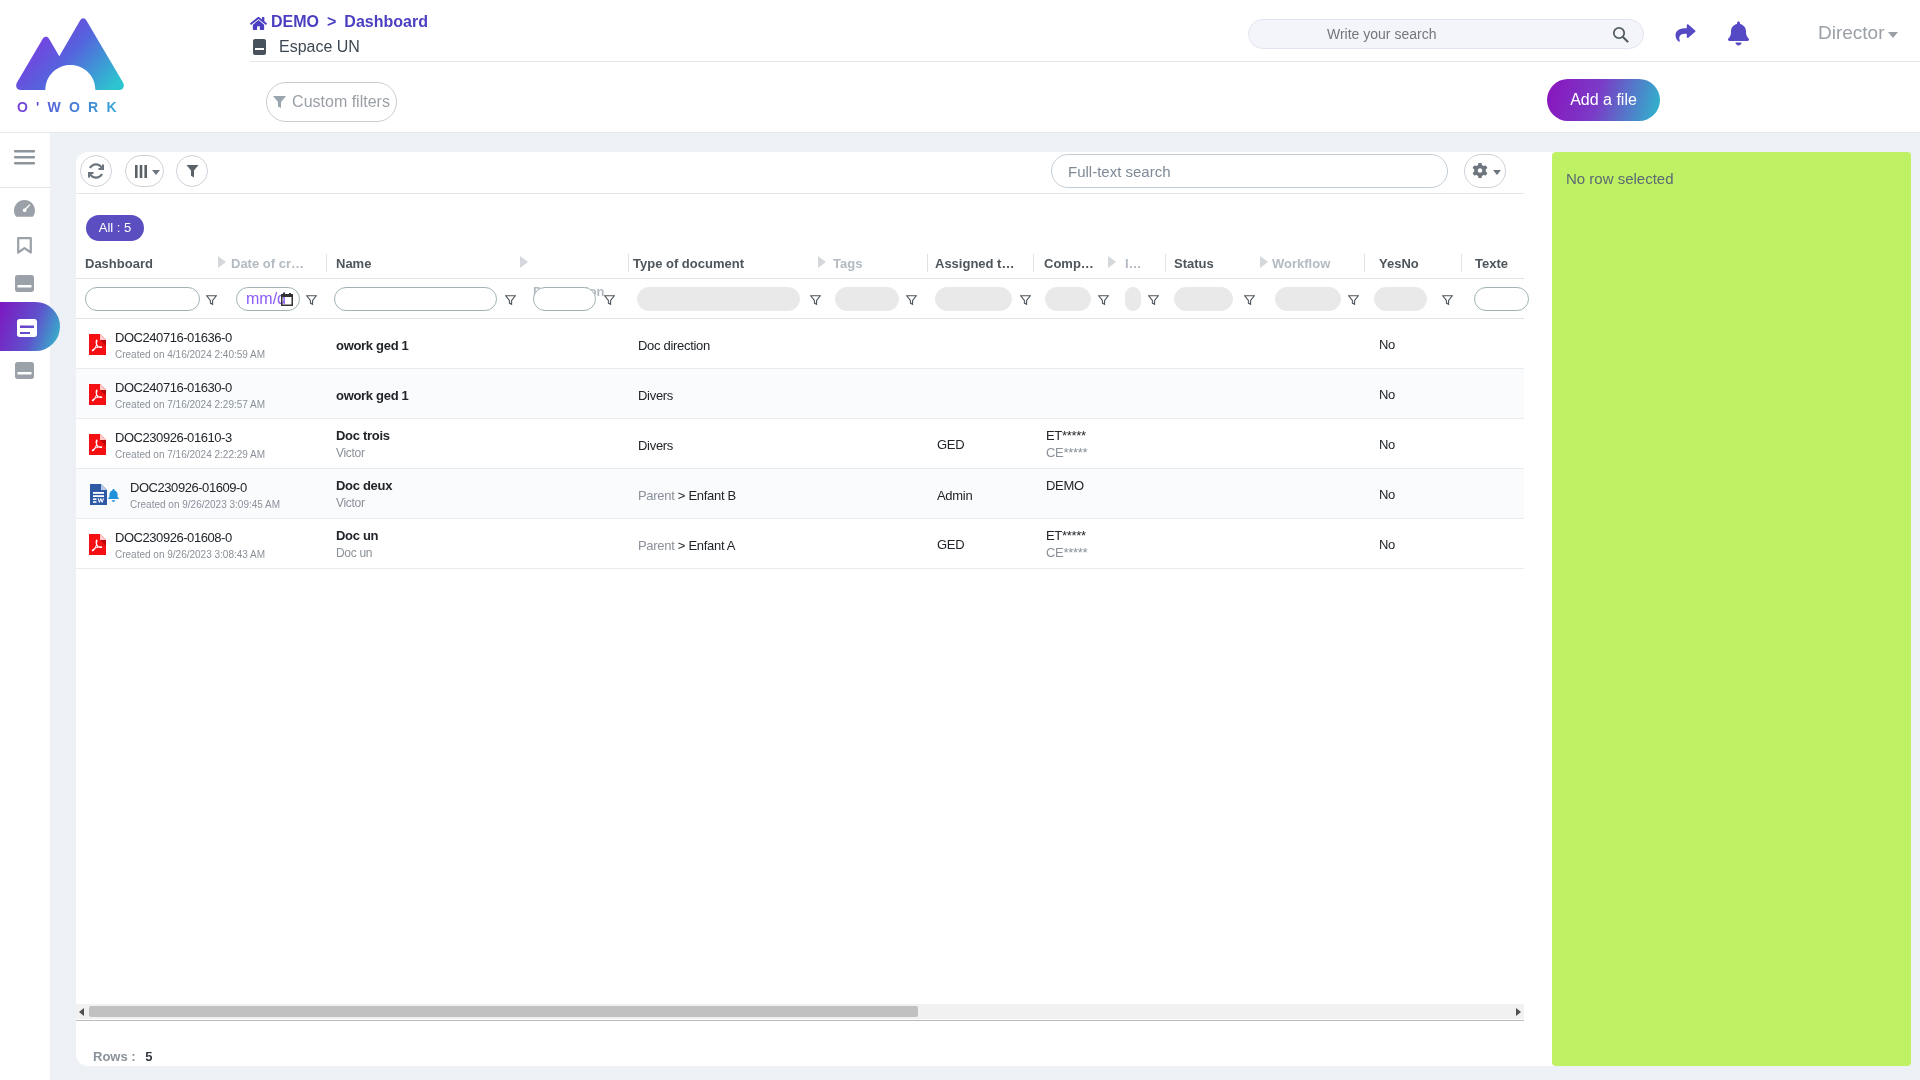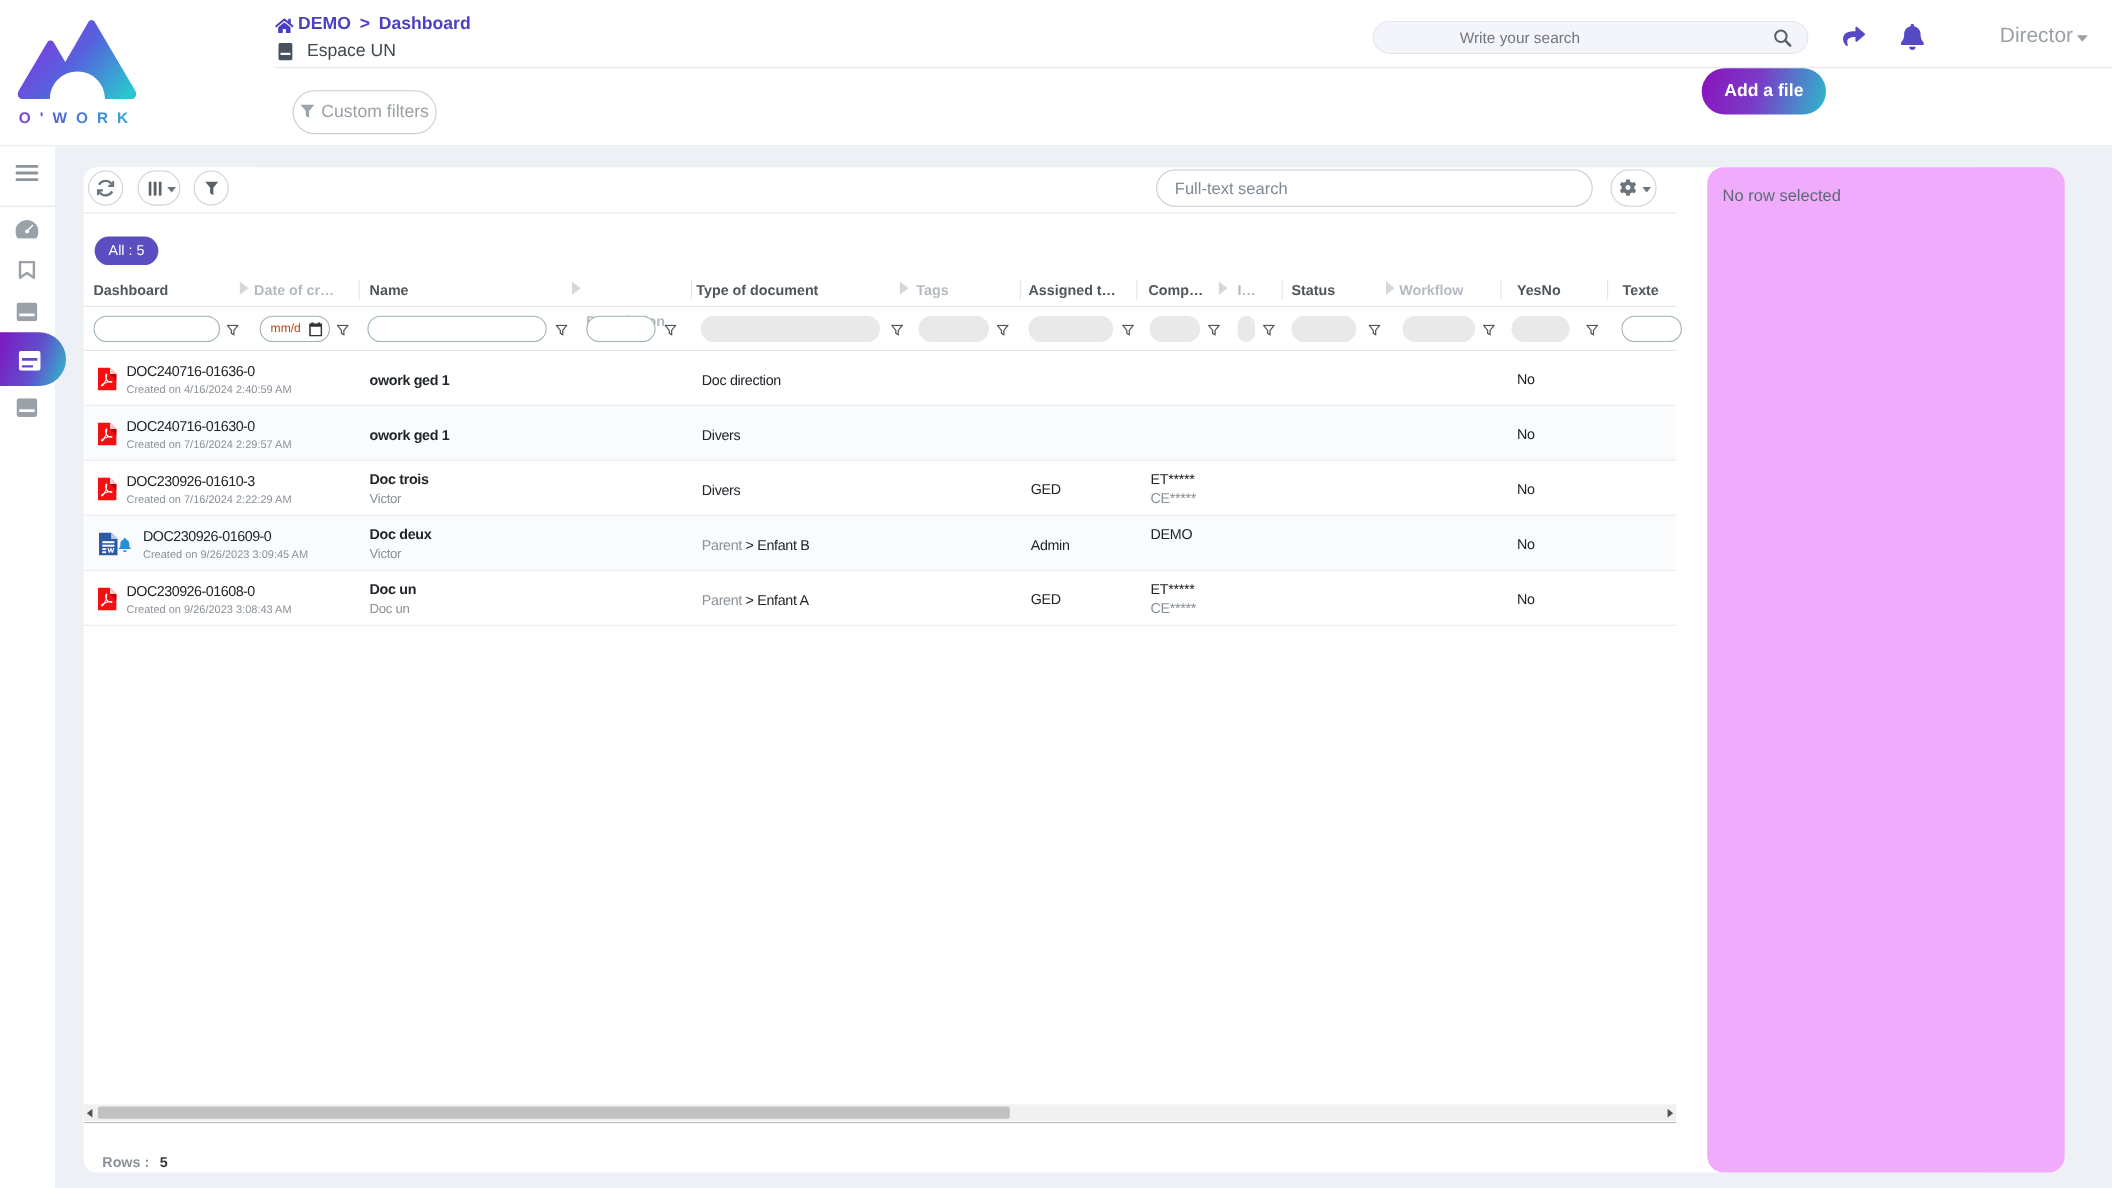--- a/index.html
+++ b/index.html
@@ -12,32 +12,32 @@
 .hdr { position:absolute; left:0; top:0; width:1920px; height:133px; background:#fff; border-bottom:1px solid #e7eaed; }
 .crumb { position:absolute; left:250px; top:13px; font-size:16px; font-weight:bold; color:#4b3fc1; }
 .crumb .sep { color:#4b3fc1; padding:0 8px; font-weight:bold; }
 .espace { position:absolute; left:279px; top:38px; font-size:16px; color:#3d4852; }
 .hdr-div { position:absolute; left:250px; top:61px; width:1670px; height:1px; background:#e4e7ea; }
 .cf-btn { position:absolute; left:266px; top:82px; width:131px; height:40px; border:1px solid #c9ced3; border-radius:20px; color:#9aa0a6; font-size:16px; line-height:38px; text-align:center; background:#fff; }
 .search-pill { position:absolute; left:1248px; top:19px; width:396px; height:30px; background:#f4f5fb; border:1px solid #e3e4f2; border-radius:15px; }
 .search-pill .ph { position:absolute; left:30px; top:6px; font-size:14px; color:#75757f;margin-left:48px; }
 .director { position:absolute; left:1818px; top:22px; font-size:19px; color:#9aa0a6; }
 .dir-caret { position:absolute; left:1888px; top:32px; width:0; height:0; border-left:5px solid transparent; border-right:5px solid transparent; border-top:6px solid #9aa0a6; }
-.grad-btn { position:absolute; top:62px; height:42px; border-radius:21px; background:linear-gradient(105deg,#8a13bd 0%,#7a3cc7 45%,#2cb9cc 100%); color:#fff; font-size:16px; text-align:center; line-height:42px;font-weight:bold; }
+.grad-btn { position:absolute; top:79px; height:42px; border-radius:21px; background:linear-gradient(105deg,#8a13bd 0%,#7a3cc7 45%,#2cb9cc 100%); color:#fff; font-size:16px; text-align:center; line-height:42px; }
 #btn-add { left:1547px; width:113px; }
 #btn-create { left:1667px; width:208px; }
 
 
 .side { position:absolute; left:0; top:133px; width:50px; height:947px; background:#fff; }
 .side-div { position:absolute; left:0px; top:54px; width:50px; height:1px; background:#e2e5e8; }
 .active-pill { position:absolute; left:0; top:169px; width:60px; height:49px; border-radius:0 25px 25px 0; background:linear-gradient(110deg,#7e16c2 0%,#5f52cc 55%,#2fc0ca 100%); }
 
 
 .card { position:absolute; left:76px; top:152px; width:1732px; height:914px; background:#fff; border-radius:12px; overflow:hidden; }
-.rcard { position:absolute; left:1552px; top:152px; width:325px; height:914px; background:#f0abfc; border-radius:15px; }
+.rcard { position:absolute; left:1552px; top:152px; width:359px; height:914px; background:#bef264; border-radius:4px; }
 .rcard .txt { position:absolute; left:14px; top:18px; font-size:15px; color:#5c6873; }
 
 
 .tb-circle { position:absolute; top:3px; height:32px; border:1px solid #ccd2d8; border-radius:16px; background:#fff; }
 .tb-border { position:absolute; left:0; top:41px; width:1448px; height:1px; background:#e4e7ea; }
 .ftsearch { position:absolute; left:975px; top:2px; width:397px; height:34px; border:1px solid #c3cdd5; border-radius:17px; }
 .ftsearch .ph { position:absolute; left:16px; top:8px; font-size:15px; color:#7e8a96; }
 .gear-btn { position:absolute; left:1388px; top:2px; width:42px; height:34px; border:1px solid #ccd2d8; border-radius:17px; }
 
 
@@ -221,21 +221,21 @@
     <div class="hdiv" style="left:1288px;"></div>
     <div class="th" style="left:1303px;">YesNo</div>
     <div class="hdiv" style="left:1385px;"></div>
     <div class="th" style="left:1399px;">Texte</div>
     <div class="th-border"></div>
 
     <div class="fin" style="left:9px;width:115px;"></div>
     <svg class="funnel" style="left:130px;" viewBox="0 0 12 12">
         <path fill="none" stroke="#4d545a" stroke-width="1.2" d="M0.8 0.8 L11.2 0.8 L7.2 5.9 L7.2 10.2 L4.8 8.8 L4.8 5.9 Z"></path>
       </svg>
-    <div class="fin" style="left:160px;width:64px;font-size:11px;color:#c2410c;line-height:22px;padding-left:9px;">mm/d<svg style="position:absolute;right:6px;top:5px;" width="12" height="13" viewBox="0 0 12 13">
+    <div class="fin" style="left:160px;width:64px;font-size:16px;color:#8b5cf6;line-height:22px;padding-left:9px;">mm/d<svg style="position:absolute;right:6px;top:5px;" width="12" height="13" viewBox="0 0 12 13">
           <path fill="#333" fill-rule="evenodd" d="M2 1 L2 0 L4 0 L4 1 L8 1 L8 0 L10 0 L10 1 L12 1 L12 13 L0 13 L0 1 Z M1.5 4 L10.5 4 L10.5 11.5 L1.5 11.5 Z"></path>
         </svg></div>
     <svg class="funnel" style="left:230px;" viewBox="0 0 12 12">
         <path fill="none" stroke="#4d545a" stroke-width="1.2" d="M0.8 0.8 L11.2 0.8 L7.2 5.9 L7.2 10.2 L4.8 8.8 L4.8 5.9 Z"></path>
       </svg>
     <div class="fin" style="left:258px;width:163px;"></div>
     <svg class="funnel" style="left:429px;" viewBox="0 0 12 12">
         <path fill="none" stroke="#4d545a" stroke-width="1.2" d="M0.8 0.8 L11.2 0.8 L7.2 5.9 L7.2 10.2 L4.8 8.8 L4.8 5.9 Z"></path>
       </svg>
     <div class="fin" style="left:457px;width:63px;"></div>

